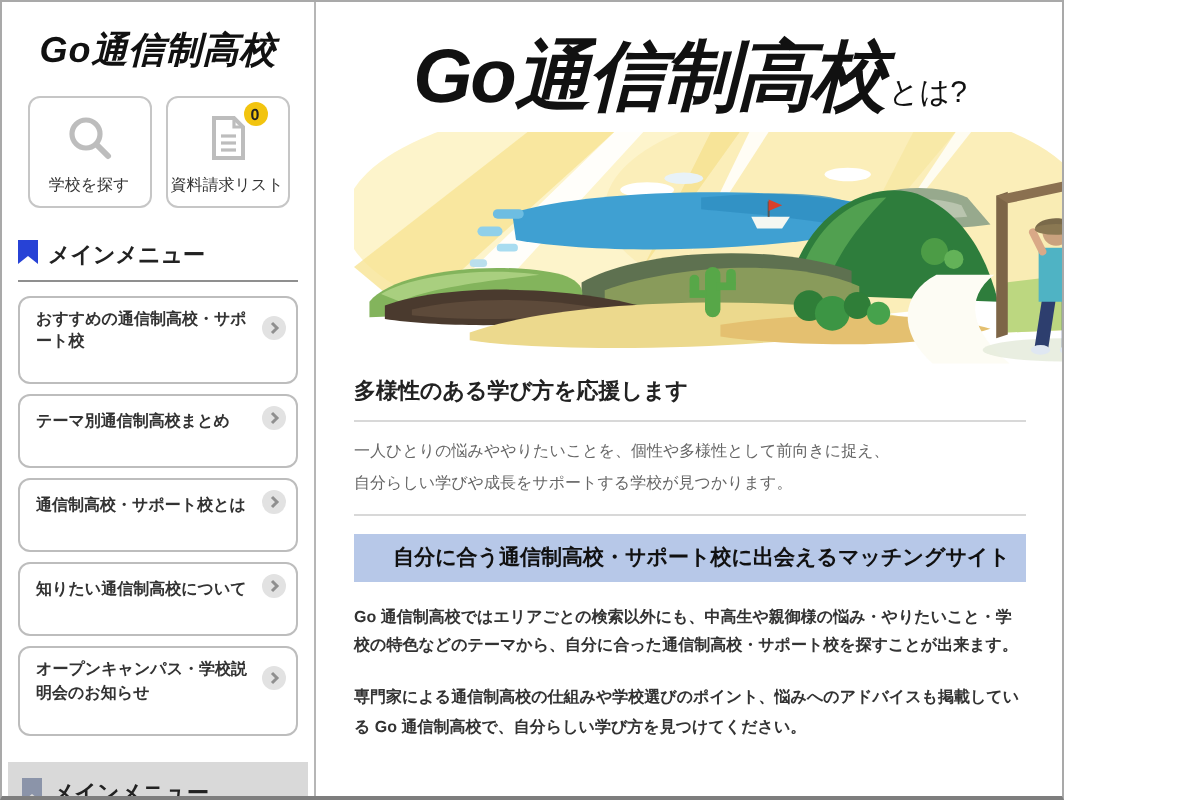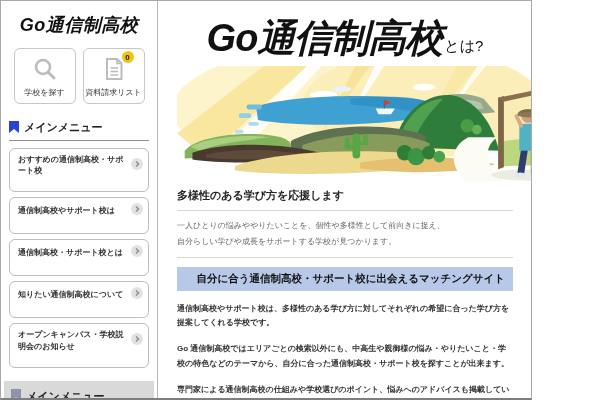--- a/index.html
+++ b/index.html
@@ -110,21 +110,21 @@
         <button class="menu-item">
           <span class="menu-label">おすすめの通信制高校・サポート校</span>
           <span class="chev">
             <svg width="12" height="12" viewBox="0 0 12 12">
                 <circle cx="6" cy="6" r="6" fill="#e2e2e2"></circle>
                 <path d="M5,3.5 L7.5,6 L5,8.5" fill="none" stroke="#8f8f8f" stroke-width="1.5"></path>
               </svg>
           </span>
         </button>
         <button class="menu-item">
-          <span class="menu-label">通信制高校やサポート校は</span>
+          <span class="menu-label">テーマ別通信制高校まとめ</span>
           <span class="chev">
             <svg width="12" height="12" viewBox="0 0 12 12">
                 <circle cx="6" cy="6" r="6" fill="#e2e2e2"></circle>
                 <path d="M5,3.5 L7.5,6 L5,8.5" fill="none" stroke="#8f8f8f" stroke-width="1.5"></path>
               </svg>
           </span>
         </button>
         <button class="menu-item">
           <span class="menu-label">通信制高校・サポート校とは</span>
           <span class="chev">
@@ -266,17 +266,16 @@
     <div class="divider"></div>
 
     <p class="lead">
       <span>一人ひとりの悩みややりたいことを、個性や多様性として前向きに捉え、</span><br>
       <span>自分らしい学びや成長をサポートする学校が見つかります。</span>
     </p>
     <div class="divider"></div>
 
     <div class="band">自分に合う通信制高校・サポート校に出会えるマッチングサイト</div>
 
-    <p class="para">通信制高校やサポート校は、多様性のある学び方に対してそれぞれの希望に合った学び方を提案してくれる学校です。</p>
     <p class="para">Go 通信制高校ではエリアごとの検索以外にも、中高生や親御様の悩み・やりたいこと・学校の特色などのテーマから、自分に合った通信制高校・サポート校を探すことが出来ます。</p>
     <p class="para">専門家による通信制高校の仕組みや学校選びのポイント、悩みへのアドバイスも掲載している Go 通信制高校で、自分らしい学び方を見つけてください。</p>
   </main>
 </div>
 
 </body></html>

